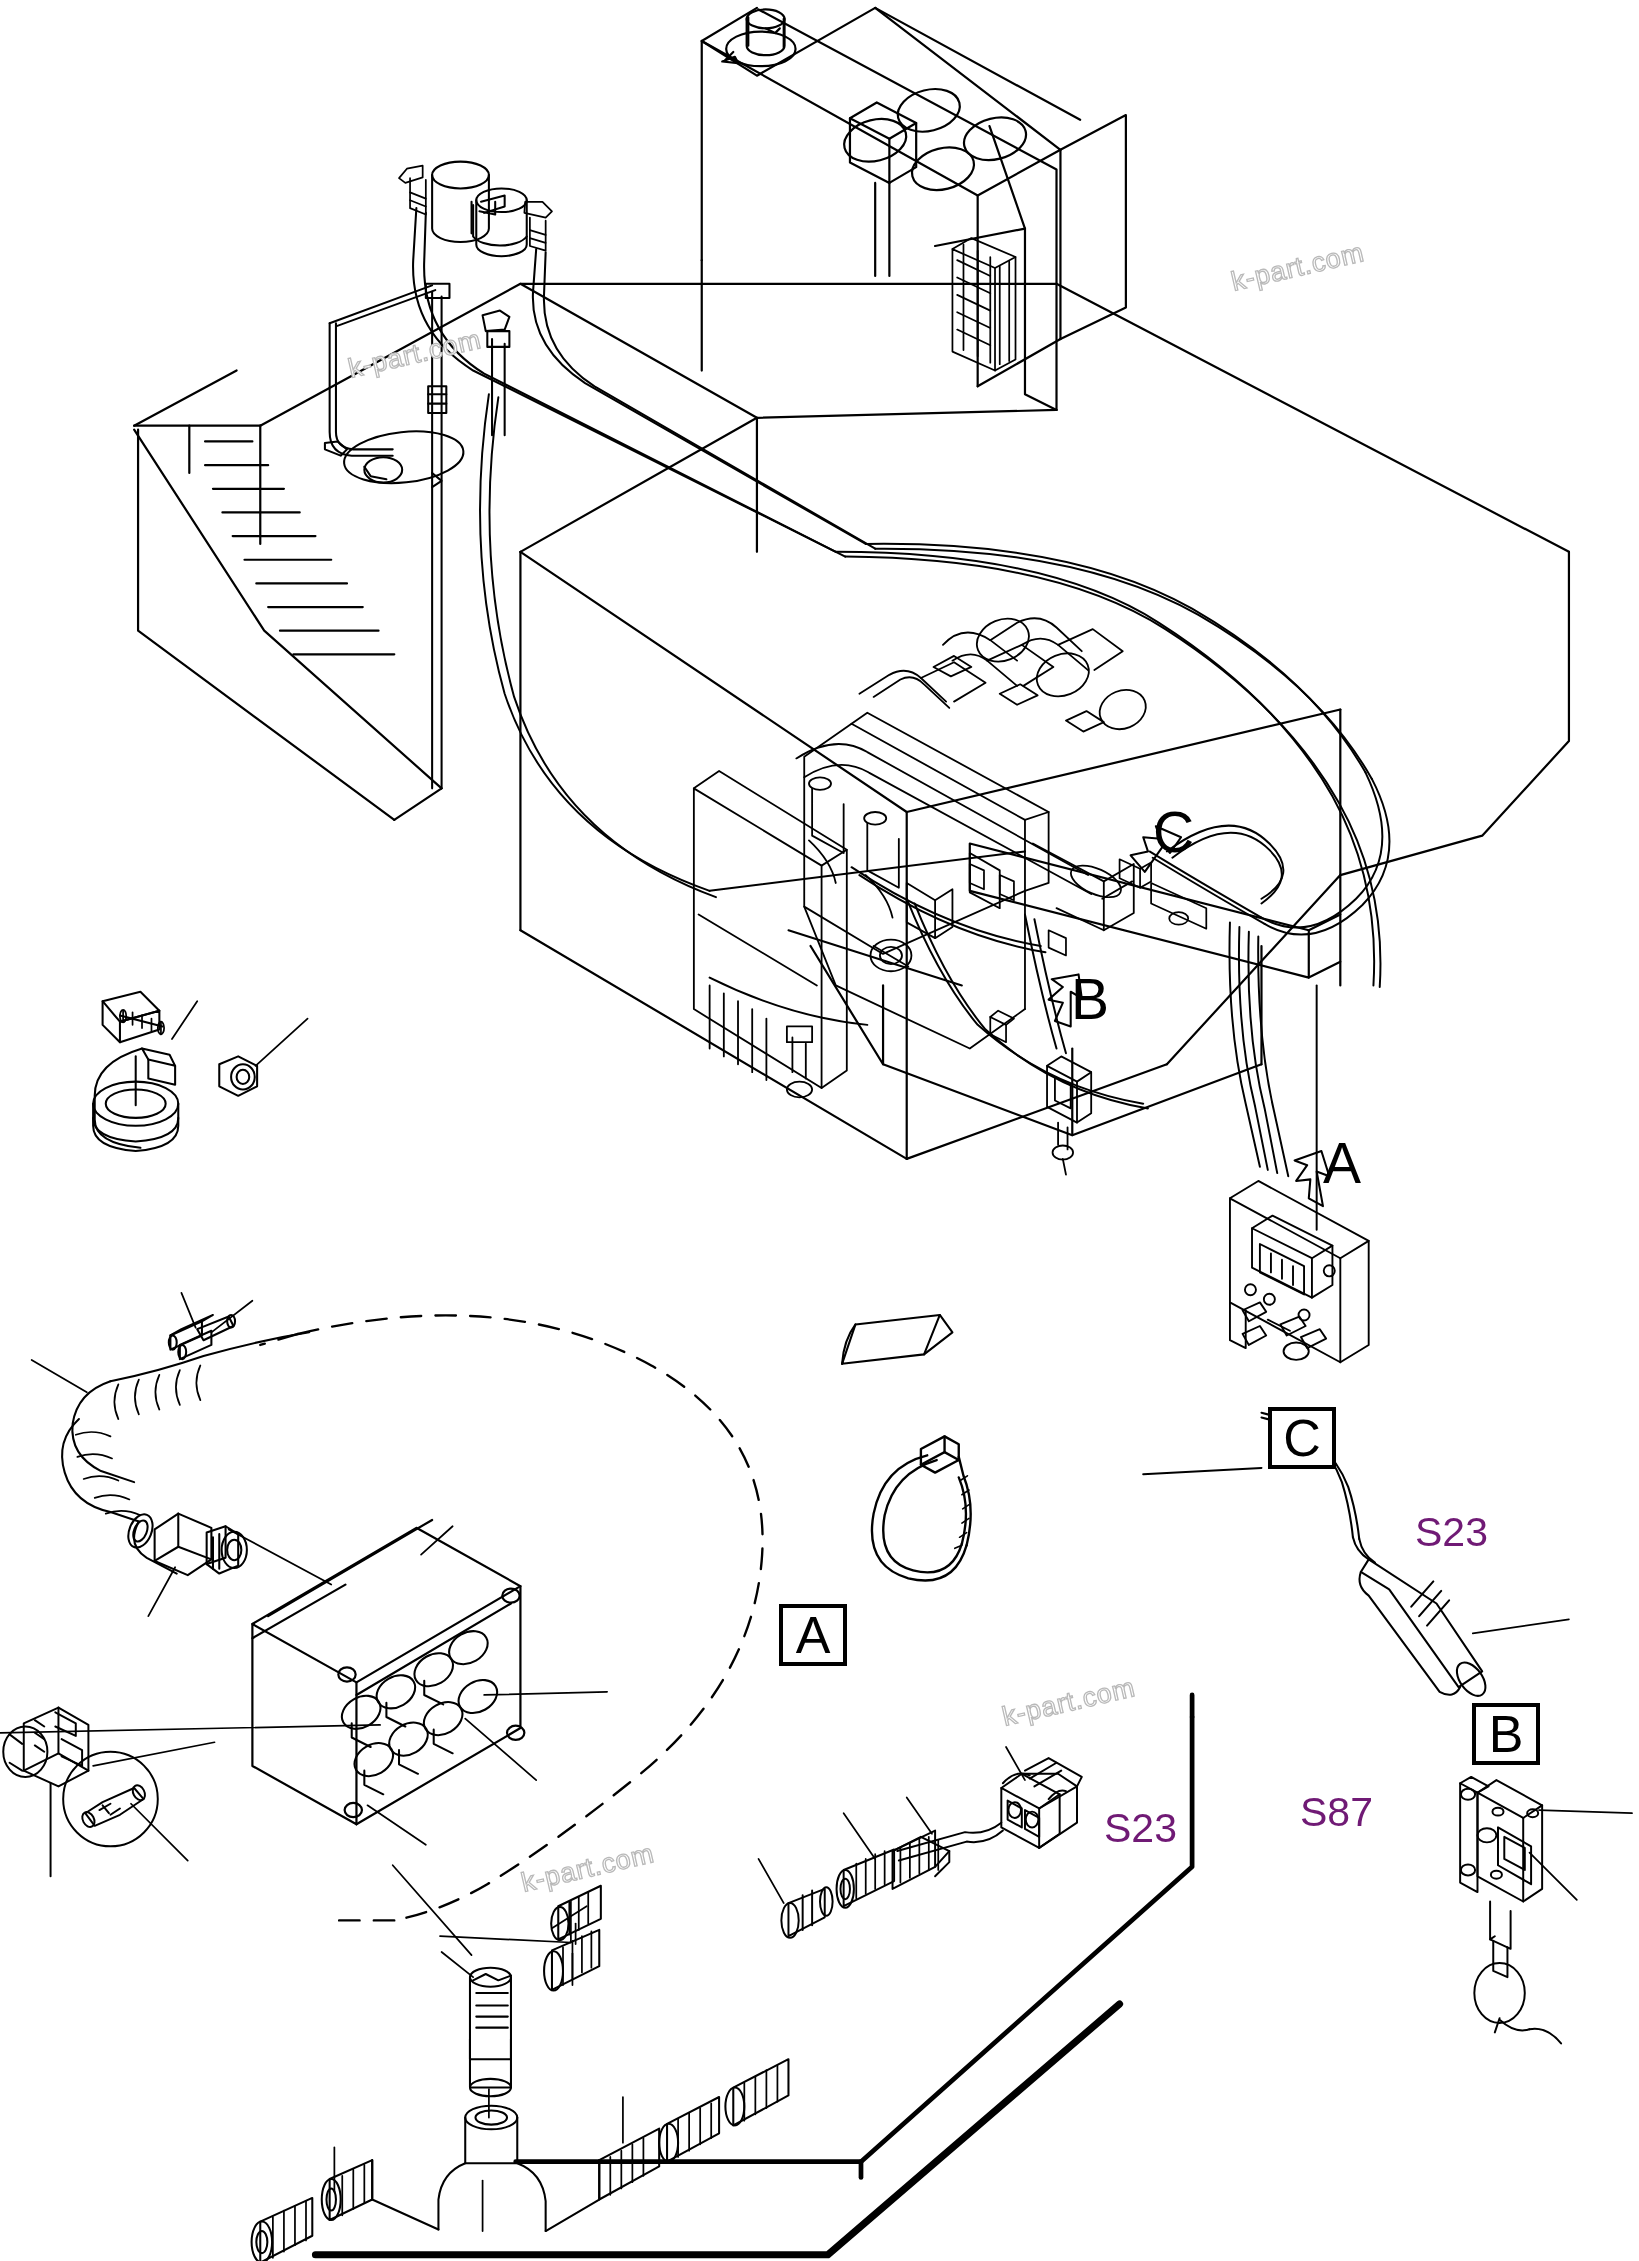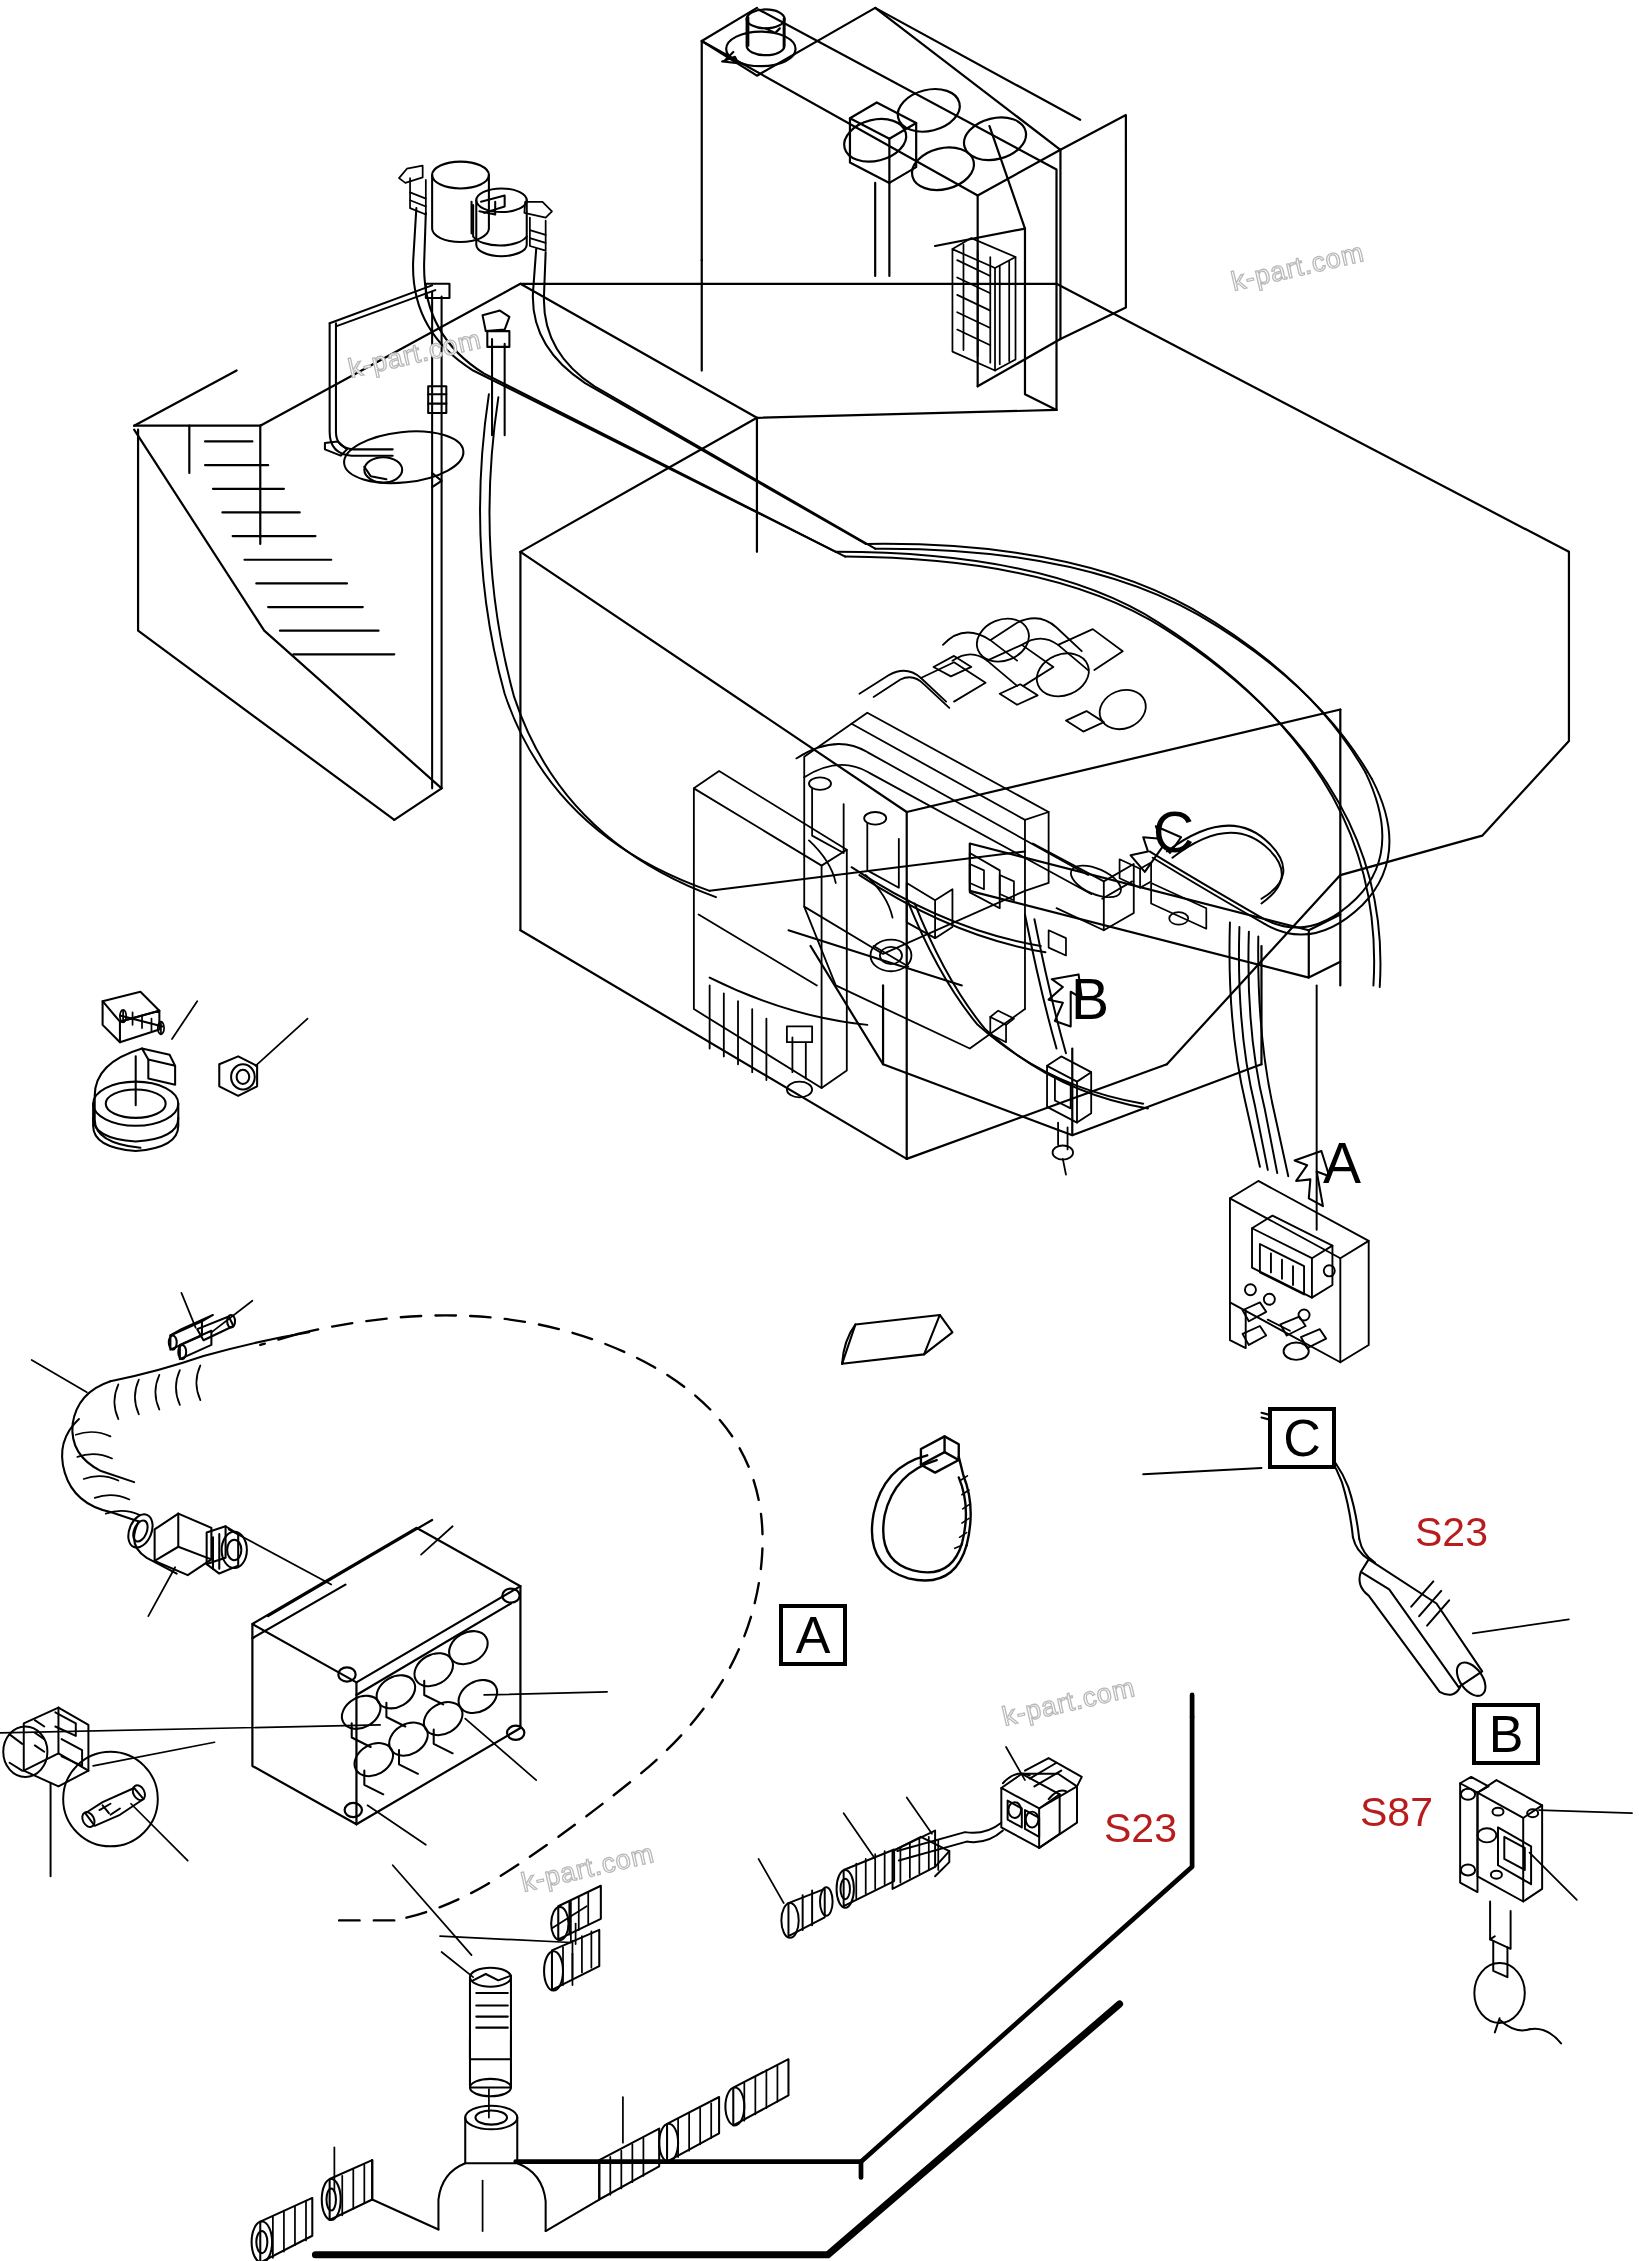--- a/index.html
+++ b/index.html
@@ -8,21 +8,21 @@
   #page svg{position:absolute;top:0;left:0;width:1640px;height:2261px;}
   .wm{position:absolute;color:#fff;-webkit-text-stroke:1.3px #b9b9b9;
       font-family:"Liberation Sans",sans-serif;font-size:27px;letter-spacing:0.8px;
       white-space:nowrap;pointer-events:none;}
   .calloutbox{position:absolute;border:4px solid #000;background:#fff;
       display:flex;align-items:center;justify-content:center;
       font-size:52px;font-weight:400;font-family:"Liberation Sans",sans-serif;color:#000;}
   .bigletter{position:absolute;font-size:57px;font-family:"Liberation Sans",sans-serif;
       color:#000;font-weight:400;line-height:1;}
   .partlabel{position:absolute;font-size:41px;font-family:"Liberation Sans",sans-serif;
-      color:#b91c1c;font-weight:400;line-height:1;white-space:nowrap;}
+      color:#701a75;font-weight:400;line-height:1;white-space:nowrap;}
 </style>
 </head>
 <body>
 
 <div id="page">
 
 <svg viewBox="0 0 2080 2868" xmlns="http://www.w3.org/2000/svg">
   <g fill="none" stroke="#000" stroke-width="2.6" stroke-linecap="round" stroke-linejoin="round">
 
   <g stroke-width="2.8">
@@ -655,20 +655,20 @@
 <div class="calloutbox" style="left:1472px;top:1703px;width:60px;height:54px;">
   <span>B</span>
 </div>
 
 <div class="bigletter" style="left:1153px;top:804px;">C</div>
 <div class="bigletter" style="left:1071px;top:971px;">B</div>
 <div class="bigletter" style="left:1323px;top:1135px;">A</div>
 
 <div class="partlabel" style="left:1415px;top:1512px;">S23</div>
 <div class="partlabel" style="left:1104px;top:1808px;">S23</div>
-<div class="partlabel" style="left:1360px;top:1792px;">S87</div>
+<div class="partlabel" style="left:1300px;top:1792px;">S87</div>
 
 <div class="wm" style="left: 1230px; top: 252px; transform: rotate(-13deg); color: rgb(255, 255, 255); -webkit-text-stroke: 1.3px rgb(185, 185, 185);">k-part.com</div>
     <div class="wm" style="left: 347px; top: 339px; transform: rotate(-13deg); color: rgb(255, 255, 255); -webkit-text-stroke: 1.3px rgb(185, 185, 185);">k-part.com</div>
     <div class="wm" style="left: 1001px; top: 1687px; transform: rotate(-13deg); color: rgb(255, 255, 255); -webkit-text-stroke: 1.3px rgb(185, 185, 185);">k-part.com</div>
     <div class="wm" style="left: 520px; top: 1853px; transform: rotate(-13deg); color: rgb(255, 255, 255); -webkit-text-stroke: 1.3px rgb(185, 185, 185);">k-part.com</div>
   </div>
 
 
 </body></html>

